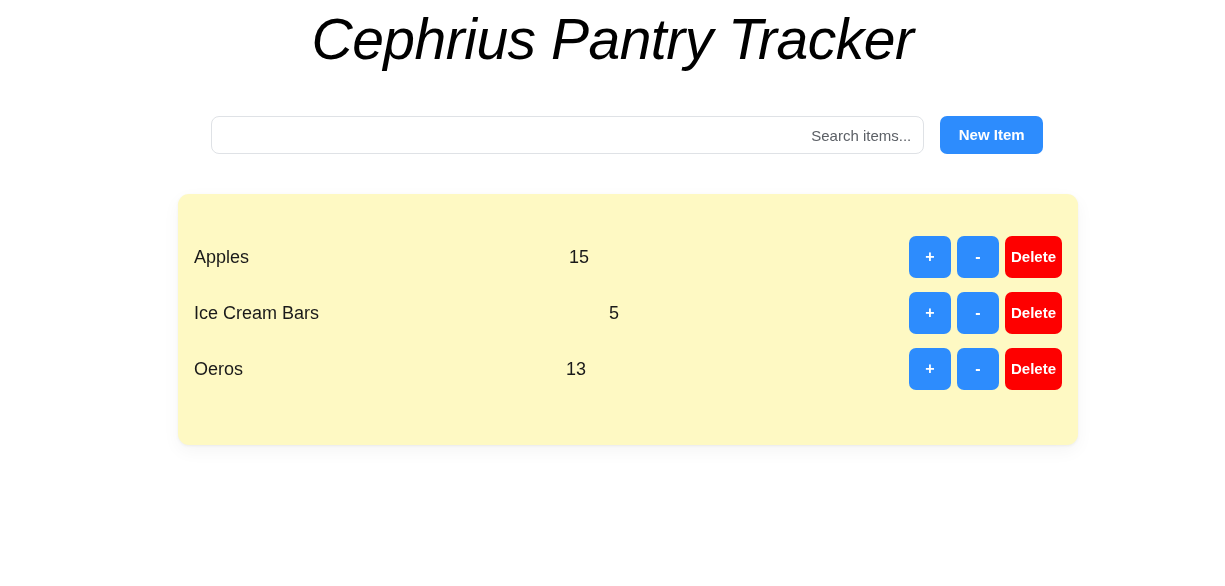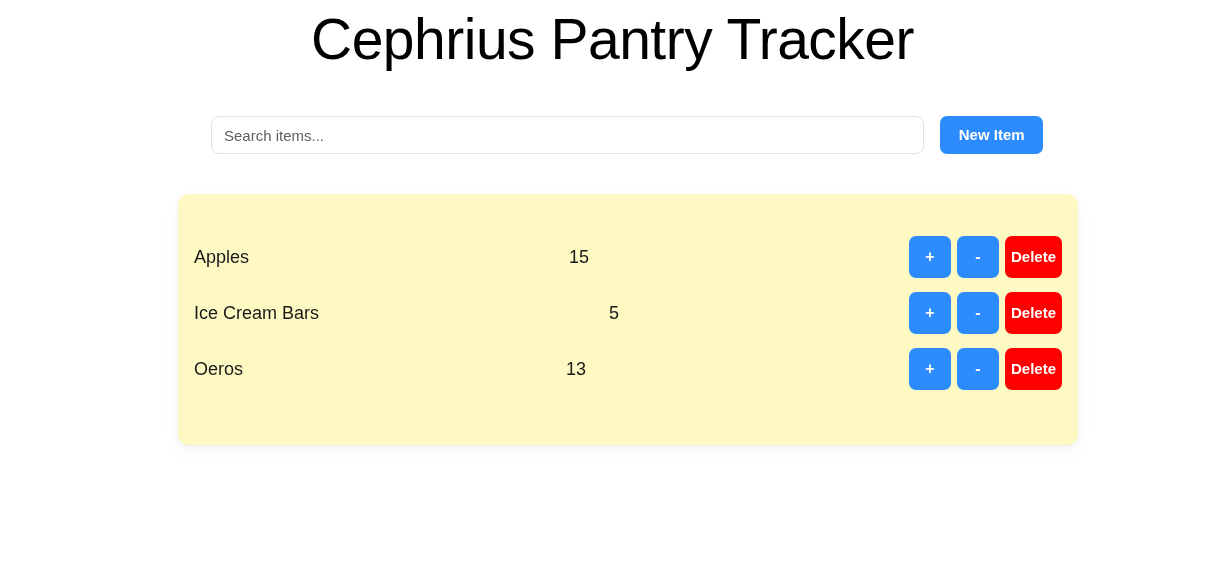--- a/index.html
+++ b/index.html
@@ -30,20 +30,21 @@
     left: 0;
     top: 2px;
     width: 1225px;
     text-align: center;
     font-size: 57px;
     line-height: 74px;
     font-weight: 400;
     letter-spacing: -0.5px;
     color: #000000;
     white-space: nowrap;
+    font-style: italic;
   }
 
   
   .toolbar {
     position: absolute;
     left: 211px;
     top: 116px;
     width: 832px;
     height: 38px;
     display: flex;
@@ -55,20 +56,21 @@
     width: 722px;
     height: 38px;
     padding: 0 12px;
     border: 1px solid #dfe2e6;
     border-radius: 8px;
     background: #ffffff;
     font-family: "Liberation Sans", "DejaVu Sans", sans-serif;
     font-size: 15px;
     color: #222222;
     outline: none;
+    text-align: right;
   }
   .search-input::placeholder {
     color: #5c6066;
     opacity: 1;
   }
   .new-item-button {
     box-sizing: border-box;
     margin-left: 16px;
     width: 104px;
     height: 38px;

